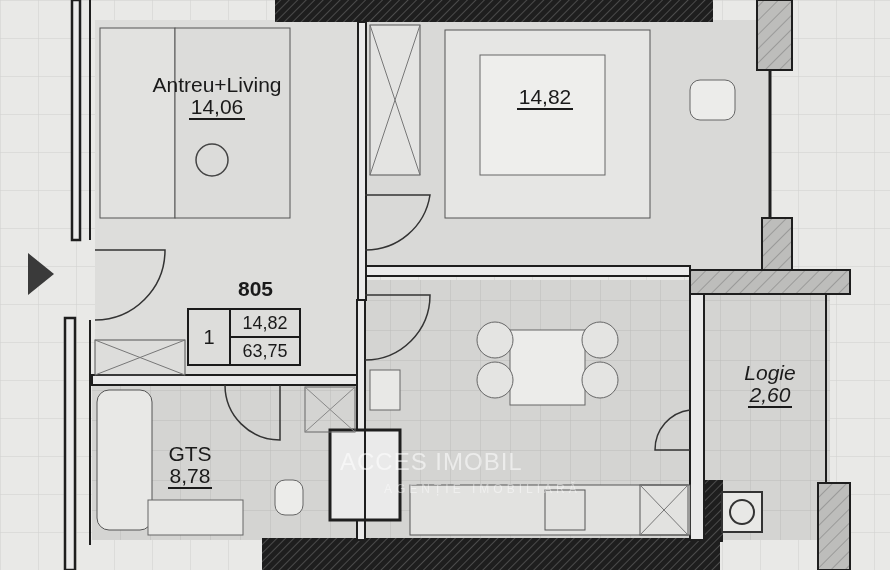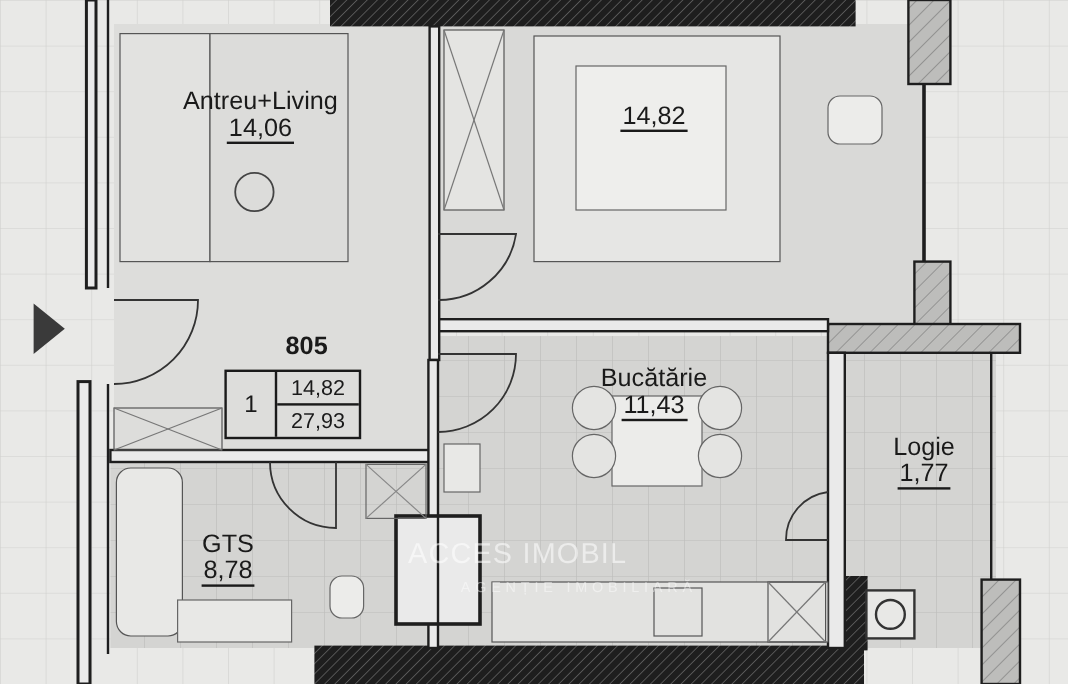--- a/index.html
+++ b/index.html
@@ -125,39 +125,35 @@
 
   <div class="room-label" style="left:132px;top:74px;width:170px;">
     <span class="name">Antreu+Living</span>
     <span class="area">14,06</span>
   </div>
 
   <div class="room-label" style="left:480px;top:86px;width:130px;">
     <span class="area">14,82</span>
   </div>
 
-  <div class="room-label" style="left:480px;top:305px;width:130px;">
-    <span class="name">Bucătărie</span>
-    <span class="area">11,43</span>
-  </div>
 
   <div class="room-label" style="left:150px;top:443px;width:80px;">
     <span class="name">GTS</span>
     <span class="area">8,78</span>
   </div>
 
-  <div class="room-label" style="left:725px;top:362px;width:90px;">
+  <div class="room-label" style="left:725px;top:362px;width:90px;font-style:italic;">
     <span class="name">Logie</span>
-    <span class="area">1,77</span>
+    <span class="area">2,60</span>
   </div>
 
   <div class="apt-number">805</div>
   <div class="apt-box">
     <div class="apt-num-rooms">1</div>
     <div class="apt-areas">
       <div>14,82</div>
-      <div>27,93</div>
+      <div>63,75</div>
     </div>
   </div>
 
   <div class="watermark">ACCES IMOBIL</div>
   <div class="watermark-sub">AGENȚIE IMOBILIARĂ</div>
 </div>
 
 </body></html>

